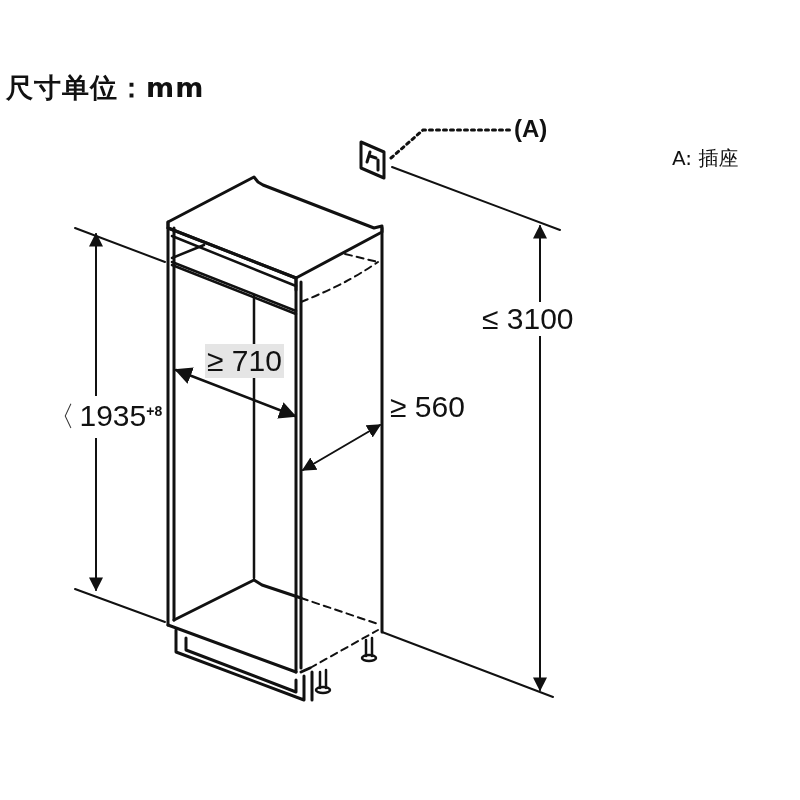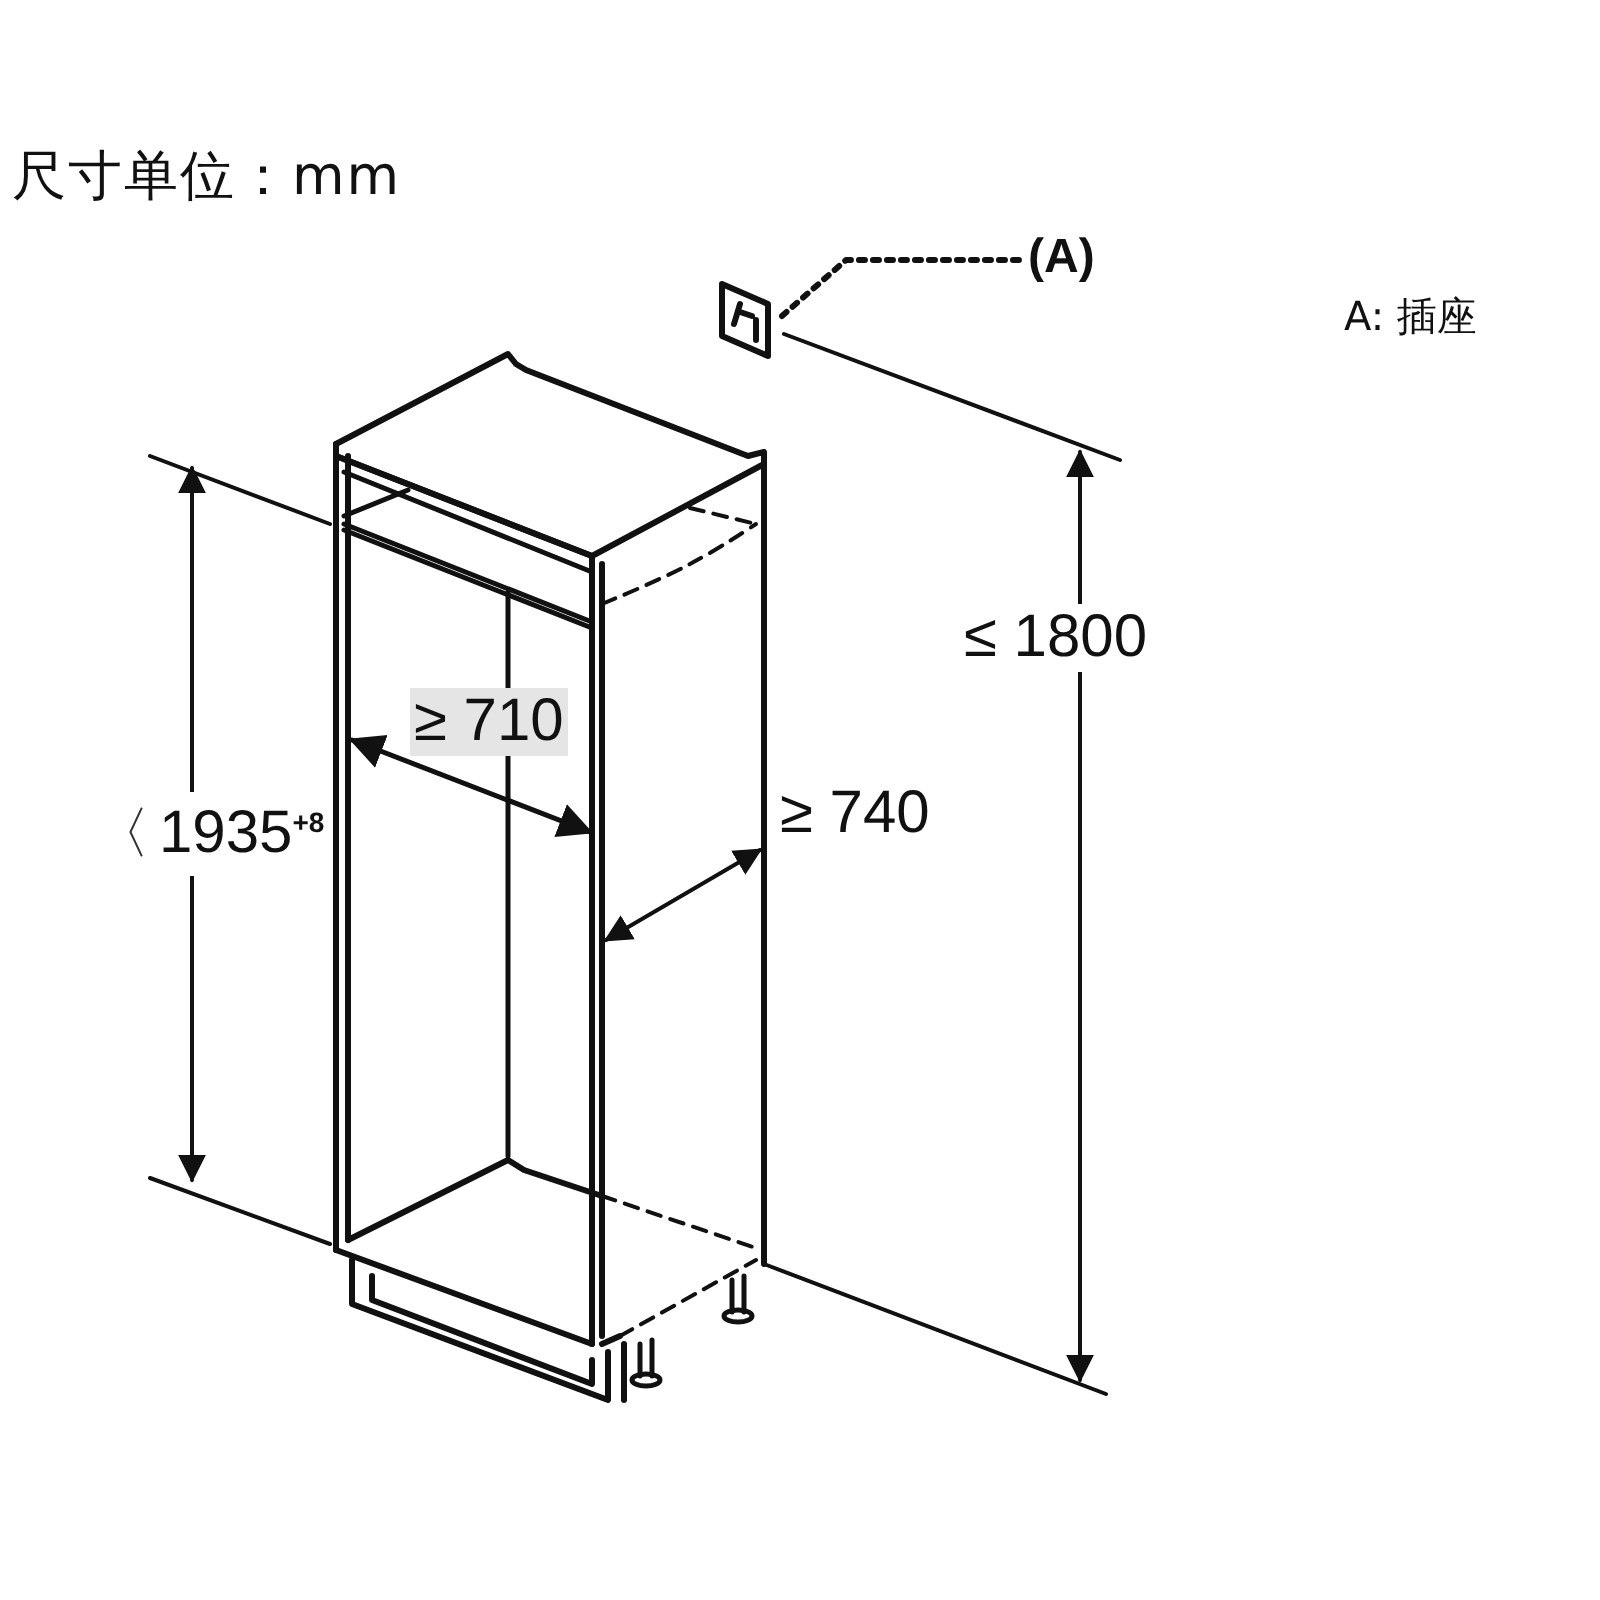--- a/index.html
+++ b/index.html
@@ -1,17 +1,17 @@
 <!DOCTYPE html>
 <html><head>
 <meta charset="utf-8">
 <style>
   html, body { margin: 0; padding: 0; background: #ffffff; }
   body { width: 800px; height: 800px; position: relative; overflow: hidden; font-family: "DejaVu Sans", "Liberation Sans", sans-serif; color: #111; }
-  .title { position: absolute; left: 6px; top: 70px; font-size: 27px; font-weight: normal; letter-spacing: 1px; color: #111; white-space: nowrap; }
+  .title { position: absolute; left: 6px; top: 70px; font-size: 27px; font-weight: bold; letter-spacing: 1px; color: #111; white-space: nowrap; }
   .legend { position: absolute; left: 672px; top: 145px; font-size: 20px; color: #111; white-space: nowrap; }
   .lbl { position: absolute; font-family: "Liberation Sans", sans-serif; color: #111; white-space: nowrap; }
   .dim { font-size: 30px; }
   .callout { font-size: 24px; font-weight: bold; }
   .sup { font-size: 14px; font-weight: bold; vertical-align: super; position: relative; top: -4px; }
   .chev { font-size: 28px; color: #333; font-family: "DejaVu Sans", sans-serif; }
   svg { position: absolute; left: 0; top: 0; }
 </style>
 </head>
 <body>
@@ -97,20 +97,20 @@
     <line x1="176" y1="370" x2="295" y2="416" stroke-width="2.5" marker-start="url(#arr)" marker-end="url(#arr)"></line>
     <line x1="303" y1="470" x2="380" y2="425" stroke-width="2" marker-start="url(#arr)" marker-end="url(#arr)"></line>
   </g>
 </svg>
 
 <div class="title">尺寸单位：mm</div>
 <div class="legend">A: 插座</div>
 
 <div class="lbl callout" style="left:514px; top:115px;">(A)</div>
 
-<div class="lbl dim" style="left:480px; top:302px; background:#fff; padding:0 2px;">≤ 1800</div>
+<div class="lbl dim" style="left:480px; top:302px; background:#fff; padding:0 2px;">≤ 3100</div>
 <div class="lbl dim" style="left:205px; top:344px; background:#e5e5e5; padding:0 2px;">≥ 710</div>
-<div class="lbl dim" style="left:390px; top:390px;">≥ 740</div>
+<div class="lbl dim" style="left:390px; top:390px;">≥ 560</div>
 
 <div class="lbl" style="left:14px; top:396px; background:#fff; padding:2px 4px;margin-left:29px;">
   <span class="chev">〈</span>
   <span class="dim">1935</span><span class="sup">+8</span>
 </div>
 
 </body></html>

